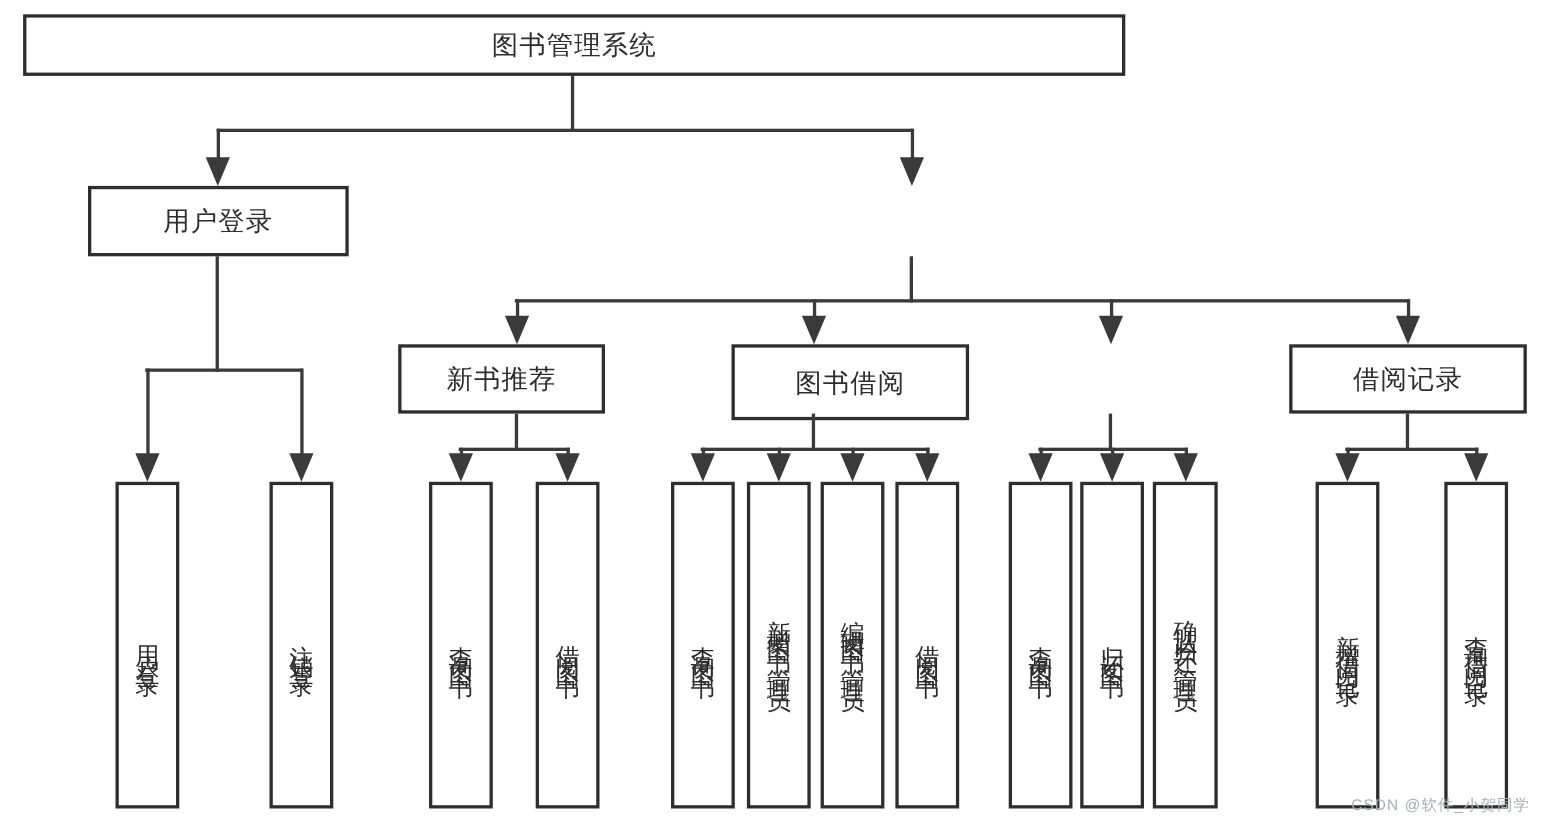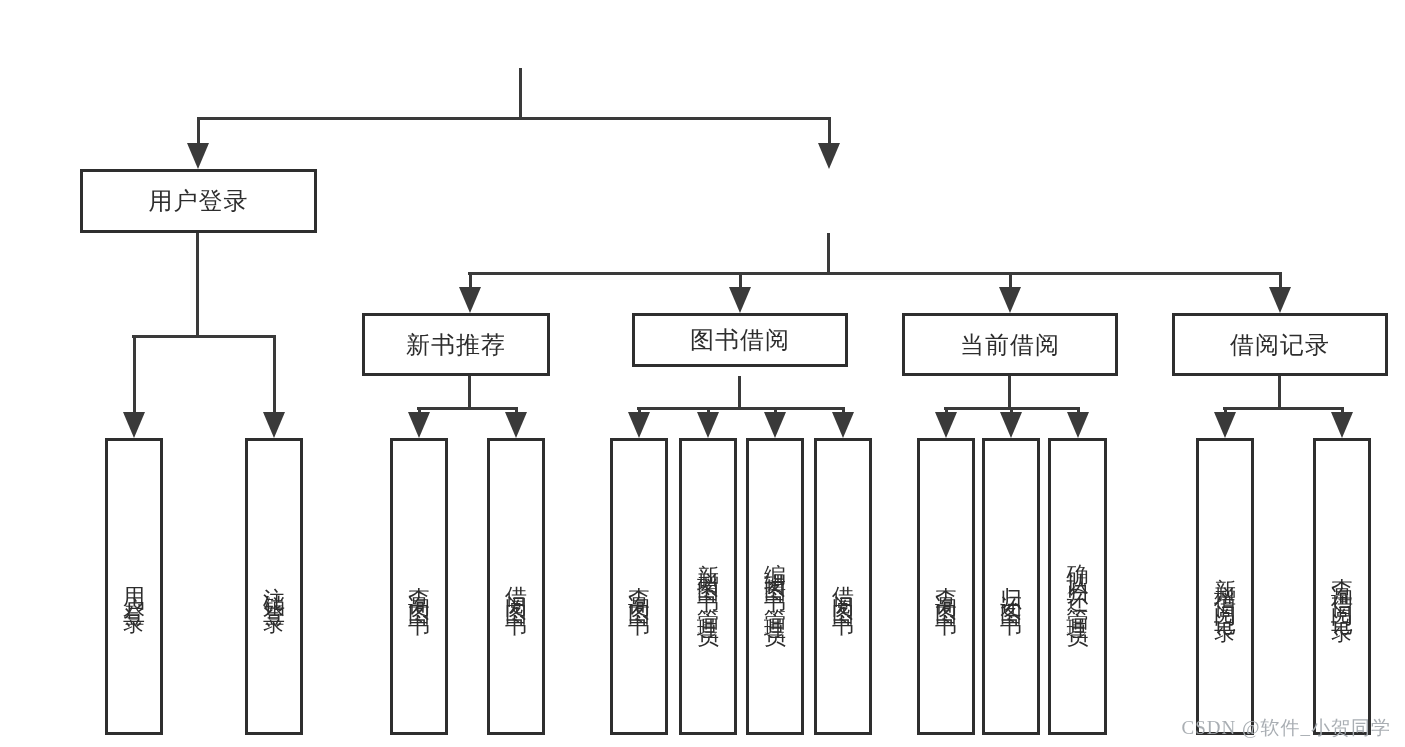--- a/index.html
+++ b/index.html
@@ -32,45 +32,45 @@
     content:'';position:absolute;left:calc(50% - 1.5px);top:0;bottom:20px;
     width:3px;background:var(--line);
   }
   .arrow::after{
     content:'';position:absolute;left:calc(50% - 11px);bottom:0;width:0;height:0;
     border-left:11px solid transparent;border-right:11px solid transparent;
     border-top:26px solid var(--line);
   }
   .watermark{
     position:absolute;right:14px;bottom:6px;
-    font-size:19px;color:var(--watermark);letter-spacing:1px;white-space:nowrap;font-family:Liberation Serif, serif;
+    font-size:14px;color:var(--watermark);letter-spacing:1px;white-space:nowrap;
   }
 </style>
 </head>
 <body>
 
 <div class="canvas">
 
+  <div class="node" style="left:21px;top:13px;width:1002px;height:56px">
+    <span class="lbl">图书管理系统</span>
+  </div>
 
   <div class="node" style="left:80px;top:169px;width:237px;height:64px">
     <span class="lbl">用户登录</span>
   </div>
 
 
   <div class="node" style="left:362px;top:313px;width:188px;height:63px">
     <span class="lbl">新书推荐</span>
   </div>
 
-  <div class="node" style="left:632px;top:313px;width:216px;height:54px">
+  <div class="node" style="left:665px;top:313px;width:216px;height:69px">
     <span class="lbl">图书借阅</span>
   </div>
 
-  <div class="node" style="left:902px;top:313px;width:216px;height:63px">
-    <span class="lbl">当前借阅</span>
-  </div>
 
   <div class="node" style="left:1172px;top:313px;width:216px;height:63px">
     <span class="lbl">借阅记录</span>
   </div>
 
   <div class="node node-v" style="left:105px;top:438px;width:58px;height:297px">
     <span class="vlbl">用户登录</span>
   </div>
 
   <div class="node node-v" style="left:245px;top:438px;width:58px;height:297px">

